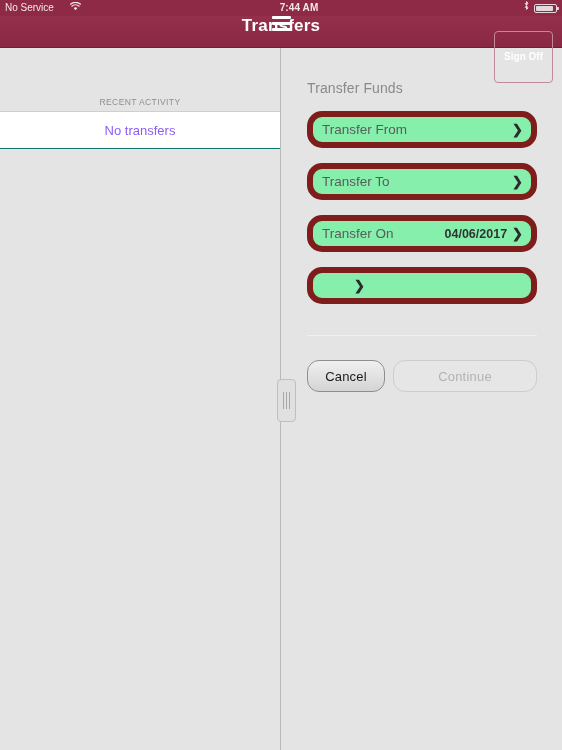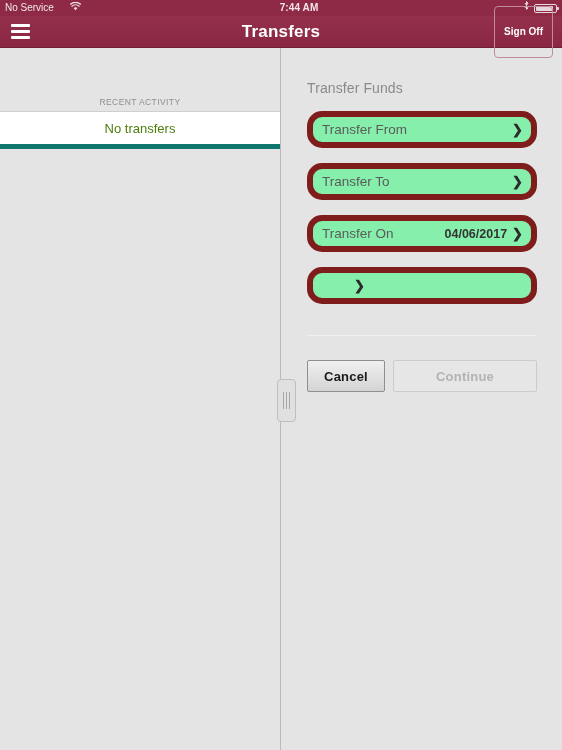--- a/index.html
+++ b/index.html
@@ -89,20 +89,21 @@
   
   .navbar {
     position: absolute;
     top: 16px; left: 0;
     width: 562px;
     height: 32px;
     background: linear-gradient(to bottom, #94304c 0%, #8a2742 100%);
     border-bottom: 1px solid #6e1f35;
     display: flex;
     align-items: center;
+    flex-direction: column;
   }
   .hamburger {
     width: 40px;
     height: 32px;
     display: flex;
     flex-direction: column;
     justify-content: center;
     align-items: center;
     gap: 3px;
     cursor: pointer;
@@ -165,25 +166,25 @@
     letter-spacing: 0.4px;
     display: flex;
     align-items: center;
     justify-content: center;
     border-bottom: 1px solid #cfcfcf;
     margin-top: 44px;
   }
   .empty-row {
     height: 37px;
     background: #ffffff;
-    border-bottom: 5px solid #0f766e;
-    display: flex;
-    align-items: center;
-    justify-content: center;
-    color: #4d7c0f;
+    border-bottom: 1px solid #0f766e;
+    display: flex;
+    align-items: center;
+    justify-content: center;
+    color: #8b5cf6;
     font-size: 13px;
   }
 
   
   .split-handle {
     position: absolute;
     left: 277px;
     top: 331px;
     width: 19px;
     height: 43px;
@@ -256,23 +257,23 @@
     background: #c2c2c2;
     border-bottom: 1px solid #f0f0f0;
   }
   .btn-row {
     margin-top: 24px;
     display: flex;
     gap: 8px;
   }
   .btn {
     height: 32px;
-    border-radius: 2px;
+    border-radius: 12px;
     font-size: 13px;
-    font-weight: bold;
+    font-weight: normal;
     display: flex;
     align-items: center;
     justify-content: center;
     cursor: pointer;
     letter-spacing: 0.2px;
   }
   .btn-cancel {
     flex: 0 0 78px;
     background: linear-gradient(to bottom, #f0f0f0 0%, #d4d4d4 100%);
     border: 1px solid #8f8f8f;

